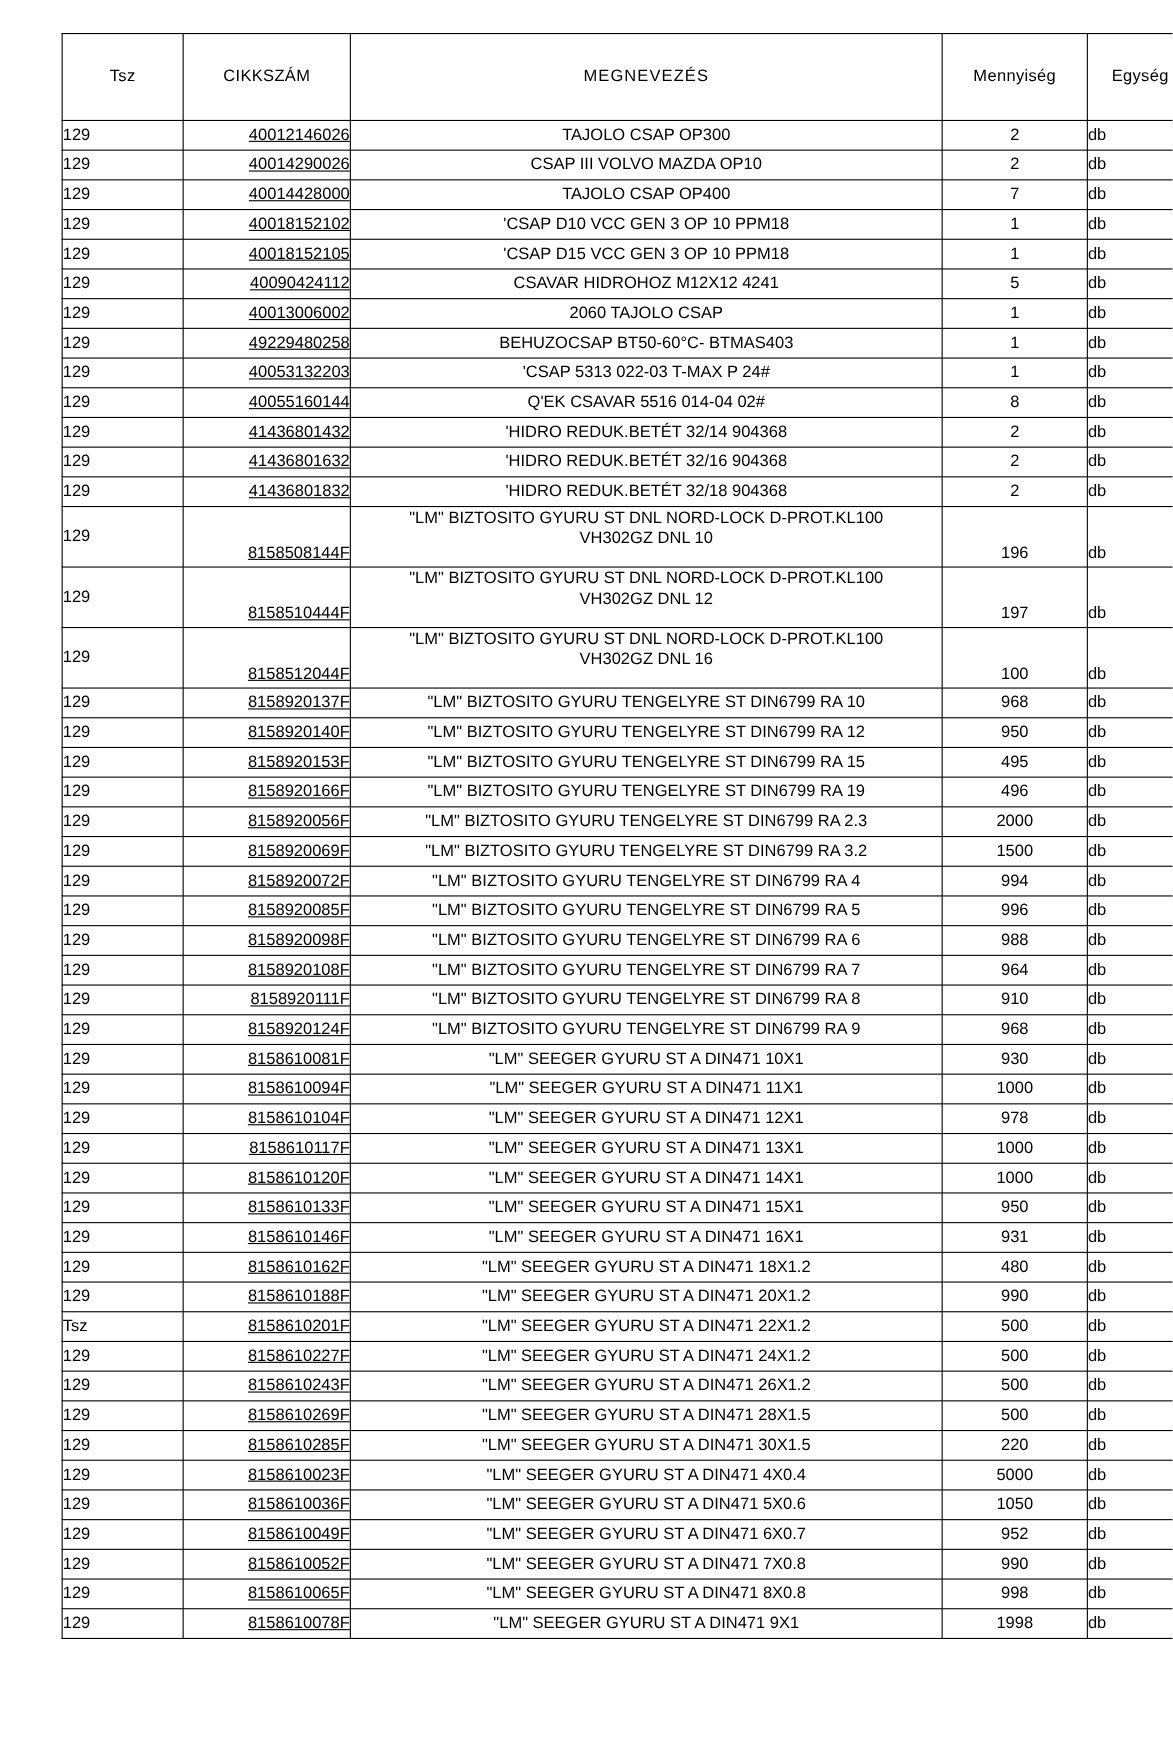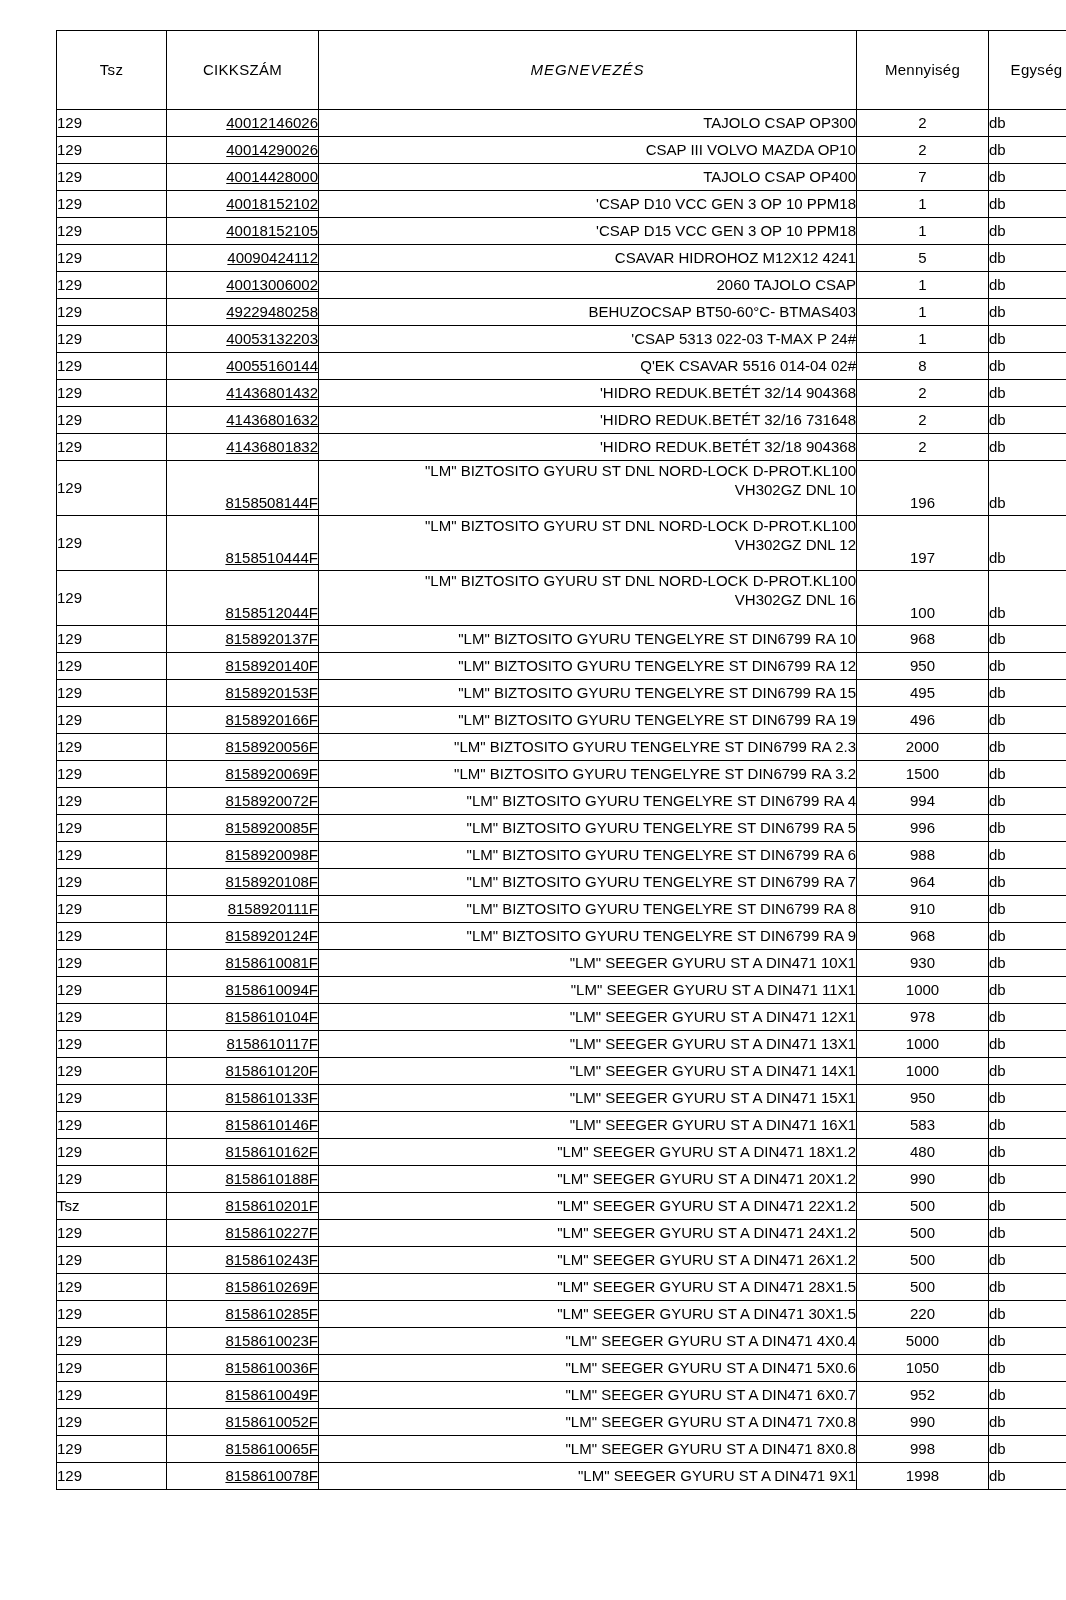--- a/index.html
+++ b/index.html
@@ -44,34 +44,34 @@
   col.c-menny { width: 132px; }
   col.c-egys  { width: 96px; }
 
   thead th {
     height: 78px;
     text-align: center;
     font-weight: normal;
     font-size: 16px;
     letter-spacing: 0.3px;
   }
-  thead th.th-megn { letter-spacing: 1px; font-style: italic; }
+  thead th.th-megn { letter-spacing: 1px; }
 
   tbody td {
     height: 26px;
   }
   td.tsz {
   }
   td.cikk {
     text-align: right;
     padding-right: 6px;
     text-decoration: underline;
   }
   td.megn {
-    text-align: right;
+    text-align: center;
     padding-left: 5px;
     white-space: pre-line;
   }
   td.menny {
     text-align: center;
   }
   td.egys {
   }
   tr.tall td {
     height: 52px;
@@ -188,21 +188,21 @@
         <tr>
           <td class="tsz">129</td>
           <td class="cikk">41436801432</td>
           <td class="megn">'HIDRO REDUK.BETÉT 32/14 904368</td>
           <td class="menny">2</td>
           <td class="egys">db</td>
         </tr>
         <tr>
           <td class="tsz">129</td>
           <td class="cikk">41436801632</td>
-          <td class="megn">'HIDRO REDUK.BETÉT 32/16 731648</td>
+          <td class="megn">'HIDRO REDUK.BETÉT 32/16 904368</td>
           <td class="menny">2</td>
           <td class="egys">db</td>
         </tr>
         <tr>
           <td class="tsz">129</td>
           <td class="cikk">41436801832</td>
           <td class="megn">'HIDRO REDUK.BETÉT 32/18 904368</td>
           <td class="menny">2</td>
           <td class="egys">db</td>
         </tr>
@@ -353,21 +353,21 @@
           <td class="tsz">129</td>
           <td class="cikk">8158610133F</td>
           <td class="megn">"LM" SEEGER GYURU ST A DIN471 15X1</td>
           <td class="menny">950</td>
           <td class="egys">db</td>
         </tr>
         <tr>
           <td class="tsz">129</td>
           <td class="cikk">8158610146F</td>
           <td class="megn">"LM" SEEGER GYURU ST A DIN471 16X1</td>
-          <td class="menny">583</td>
+          <td class="menny">931</td>
           <td class="egys">db</td>
         </tr>
         <tr>
           <td class="tsz">129</td>
           <td class="cikk">8158610162F</td>
           <td class="megn">"LM" SEEGER GYURU ST A DIN471 18X1.2</td>
           <td class="menny">480</td>
           <td class="egys">db</td>
         </tr>
         <tr>

